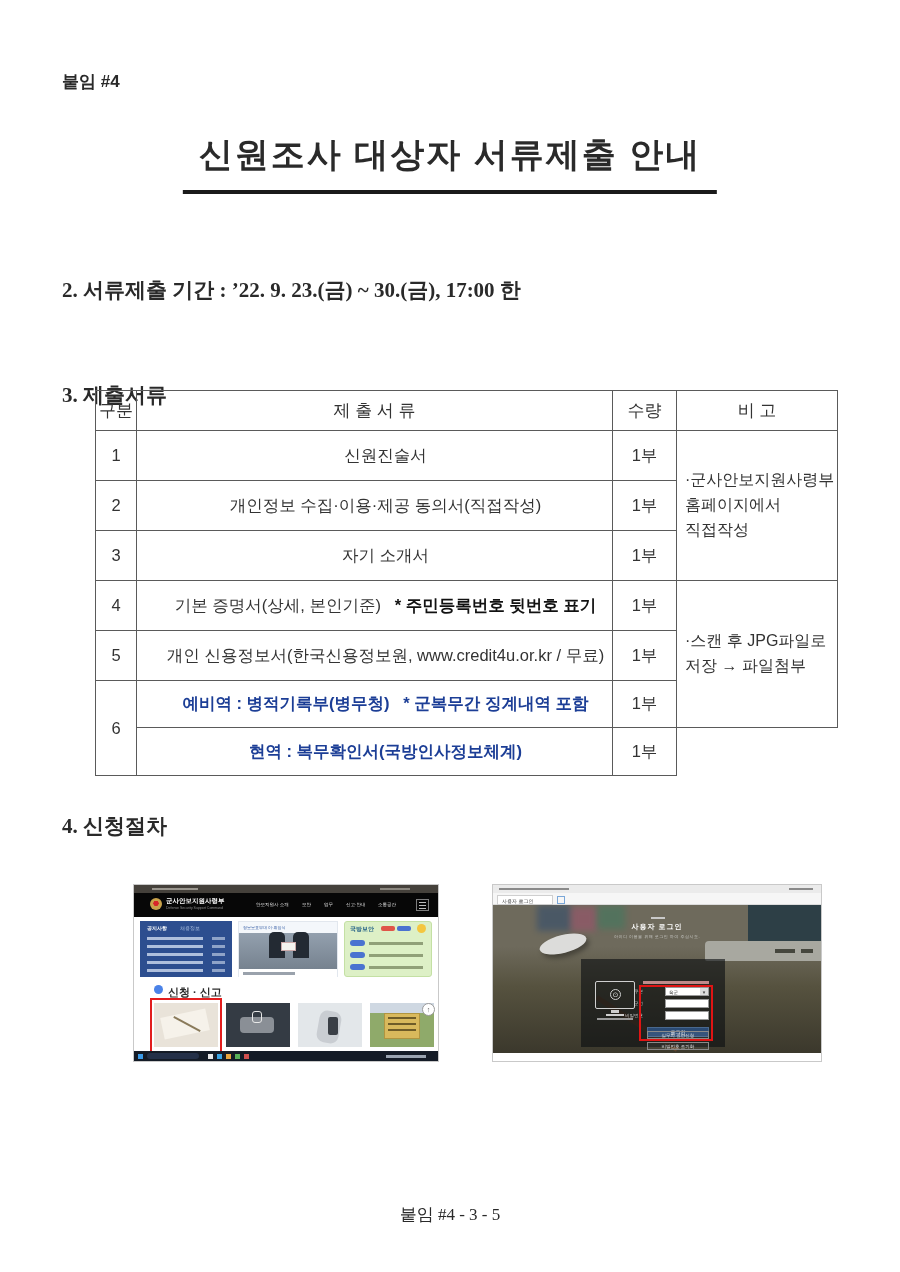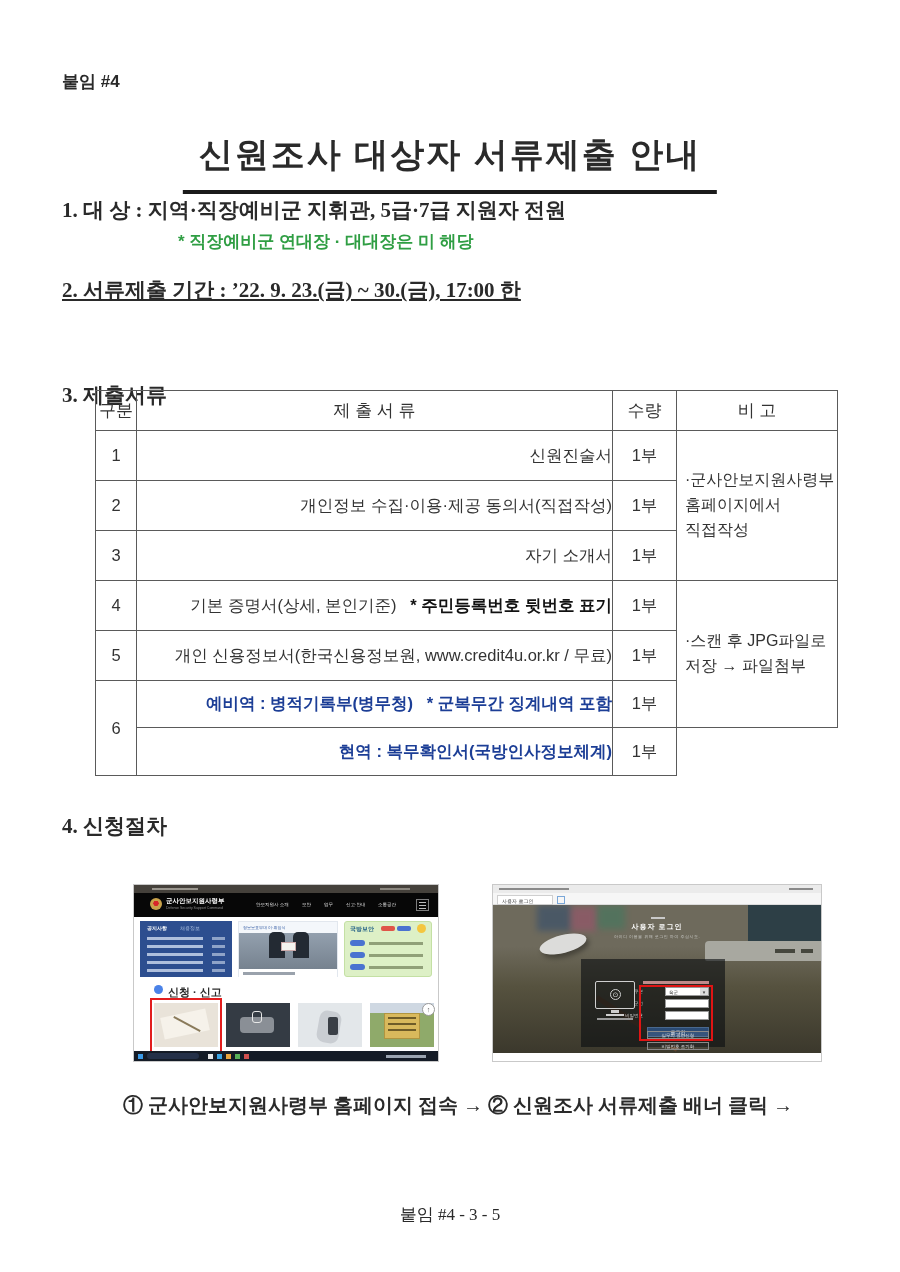--- a/index.html
+++ b/index.html
@@ -9,34 +9,34 @@
   .abs{position:absolute;}
 
   
   .attach{left:62px;top:70px;font-size:17px;font-weight:700;}
   .title{left:50%;top:96px;transform:translateX(-50%);font-size:34px;font-weight:900;
          letter-spacing:2px;border-bottom:4px solid #1a1a1a;padding:0 16px 12px 16px;white-space:nowrap;margin-top:36px;}
 
   
   .h1{left:62px;top:196px;font-size:21px;font-weight:700;white-space:nowrap;}
   .note-green{left:178px;top:230px;font-size:17px;font-weight:600;color:#2f9e43;white-space:nowrap;}
-  .h2{left:62px;top:276px;font-size:21px;font-weight:700;white-space:nowrap;text-decoration:underline;}
+  .h2{left:62px;top:276px;font-size:21px;font-weight:700;white-space:nowrap;}
   .note-blue{left:93px;top:308px;font-size:17px;font-weight:700;color:#1f22dd;white-space:nowrap;}
   .h3{left:62px;top:356px;font-size:21px;font-weight:700;margin-top:25px;}
   .h4{left:62px;top:812px;font-size:21px;font-weight:700;}
   .h4sub{left:95px;top:843px;font-size:21px;font-weight:700;white-space:nowrap;}
   .h4sub .sm{font-size:17px;}
 
   
   .doc-table{left:95px;top:390px;}
   table{border-collapse:collapse;table-layout:fixed;width:740px;font-size:16.5px;color:#333;}
   td,th{border:1px solid #5a5a5a;padding:0;vertical-align:middle;}
   th{font-weight:400;font-size:17px;}
   .c-no{width:40px;text-align:center;}
-  .c-doc{width:475px;text-align:right;padding-left:22px;}
+  .c-doc{width:475px;text-align:center;padding-left:22px;}
   .c-qty{width:63px;text-align:center;}
   .c-rem{width:160px;text-align:left;padding-left:8px;}
   .rem{white-space:pre-line;line-height:1.55;font-size:16px;color:#333;}
   .bold{font-weight:700;color:#111;}
   .navy{color:#1c3e96;font-weight:700;}
 
   
   .caption{left:123px;top:1090px;font-size:20px;font-weight:700;line-height:31px;white-space:nowrap;}
   .caption .sm{font-size:16px;}
   .footer{left:50%;top:1203px;transform:translateX(-50%);font-size:17px;}
@@ -129,22 +129,20 @@
   .sr-bottom{left:0;top:168px;width:328px;height:8px;background:#fff;}
 </style>
 </head>
 <body>
 
 <div class="page">
 
   <div class="abs attach">붙임 #4</div>
   <div class="abs title">신원조사 대상자 서류제출 안내</div>
 
-  <div class="abs h1 serif">1. 대 상 : 지역·직장예비군 지휘관, 5급·7급 지원자 전원</div>
-  <div class="abs note-green">* 직장예비군 연대장 · 대대장은 미 해당</div>
 
   <div class="abs h2 serif">2. 서류제출 기간 : ’22. 9. 23.(금) ~ 30.(금), 17:00 한</div>
 
   <div class="abs h3 serif">3. 제출서류</div>
 
   <div class="abs doc-table">
     <table>
       <tbody>
           <tr style="height:40px">
         <th class="c-no">구분</th>
@@ -353,17 +351,16 @@
         <div class="sr-redbox"></div>
 
       </div>
       <div class="sr-btn" style="left:154px;top:126px">실무자 권한신청</div>
       <div class="sr-btn" style="left:154px;top:137px">비밀번호 초기화</div>
     </div>
     <div class="sr-bottom"></div>
   </div>
 
   <div class="abs caption serif">
-    <div>① 군사안보지원사령부 홈페이지 접속 → ② 신원조사 서류제출 배너 클릭 →</div>
   </div>
 
   <div class="abs footer serif">붙임 #4 - 3 - 5</div>
 </div>
 
 </body></html>

